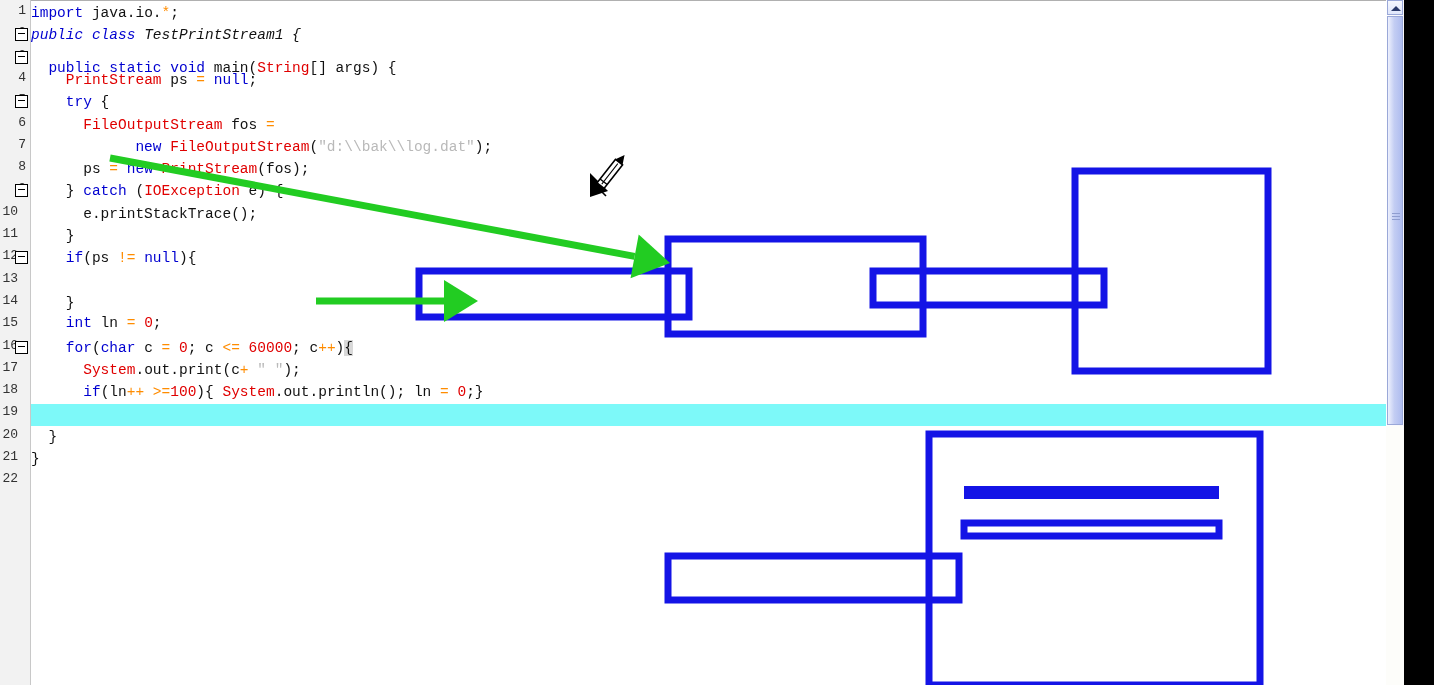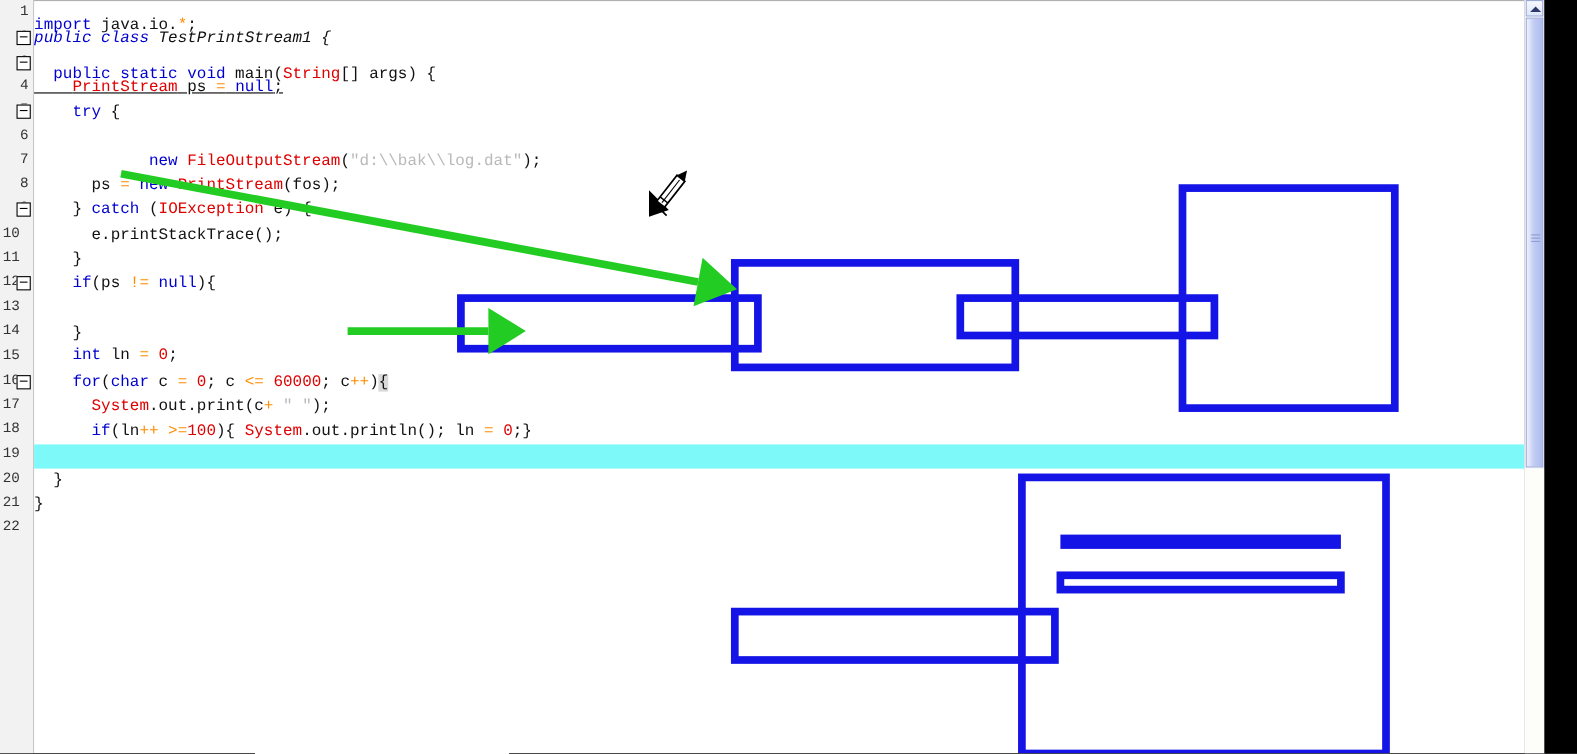--- a/index.html
+++ b/index.html
@@ -95,25 +95,26 @@
     <div id="folds-layer">
         <div class="fold" style="left: 15px; top: 28.3px;"></div>
         <div class="fold" style="left: 15px; top: 50.6px;"></div>
         <div class="fold" style="left: 15px; top: 95.2px;"></div>
         <div class="fold" style="left: 15px; top: 184.4px;"></div>
         <div class="fold" style="left: 15px; top: 251.3px;"></div>
         <div class="fold" style="left: 15px; top: 340.5px;"></div>
       </div>
 
     <div id="code">
-        <div class="cline" style="top: 12px;"><span class="kw">import </span><span class="id">java.io.</span><span class="op">*</span><span class="pun">;</span></div>
+        <div class="cline" style="top: 2px;"><span class="kw">import </span><span class="id">java.io.</span><span class="op">*</span><span class="pun">;</span></div>
         <div class="cline" style="top: 24.3px; font-style: italic;"><span class="kw">public class </span><span class="id">TestPrintStream1 {</span></div>
         <div class="cline" style="top: 57px;"><span class="id">  </span><span class="kw">public static void </span><span class="id">main(</span><span class="cls">String</span><span class="id">[] args) {</span></div>
-        <div class="cline" style="top: 68.9px; text-decoration: underline;"><span class="id">    </span><span class="cls">PrintStream</span><span class="id"> ps </span><span class="op">=</span><span class="id"> </span><span class="kw">null</span><span class="pun">;</span></div>
+        <div class="cline" style="top: 68.9px;"><span class="id">    </span><span class="cls">PrintStream</span><span class="id"> ps </span><span class="op">=</span><span class="id"> </span><span class="kw">null</span><span class="pun">;</span></div>
         <div class="cline" style="top: 91.2px;"><span class="id">    </span><span class="kw">try</span><span class="id"> {</span></div>
+        <div class="cline" style="top: 113.5px;"><span class="id">      </span><span class="cls">FileOutputStream</span><span class="id"> fos </span><span class="op">=</span></div>
         <div class="cline" style="top: 135.8px;"><span class="id">            </span><span class="kw">new </span><span class="cls">FileOutputStream</span><span class="id">(</span><span class="str">"d:\\bak\\log.dat"</span><span class="id">);</span></div>
         <div class="cline" style="top: 158.1px;"><span class="id">      ps </span><span class="op">=</span><span class="id"> </span><span class="kw">new </span><span class="cls">PrintStream</span><span class="id">(fos);</span></div>
         <div class="cline" style="top: 180.4px;"><span class="id">    } </span><span class="kw">catch</span><span class="id"> (</span><span class="cls">IOException</span><span class="id"> e) {</span></div>
         <div class="cline" style="top: 202.7px;"><span class="id">      e.printStackTrace();</span></div>
         <div class="cline" style="top: 225px;"><span class="id">    }</span></div>
         <div class="cline" style="top: 247.3px;"><span class="id">    </span><span class="kw">if</span><span class="id">(ps </span><span class="op">!=</span><span class="id"> </span><span class="kw">null</span><span class="id">){</span></div>
         <div class="cline" style="top: 291.9px;"><span class="id">    }</span></div>
         <div class="cline" style="top: 312px;"><span class="id">    </span><span class="kw">int</span><span class="id"> ln </span><span class="op">=</span><span class="id"> </span><span class="num">0</span><span class="pun">;</span></div>
         <div class="cline" style="top: 336.5px;"><span class="id">    </span><span class="kw">for</span><span class="id">(</span><span class="kw">char</span><span class="id"> c </span><span class="op">=</span><span class="id"> </span><span class="num">0</span><span class="id">; c </span><span class="op">&lt;=</span><span class="id"> </span><span class="num">60000</span><span class="id">; c</span><span class="op">++</span><span class="id">)</span><span class="brace-hl">{</span></div>
         <div class="cline" style="top: 358.8px;"><span class="id">      </span><span class="cls">System</span><span class="id">.out.print(c</span><span class="op">+</span><span class="id"> </span><span class="str">" "</span><span class="id">);</span></div>

